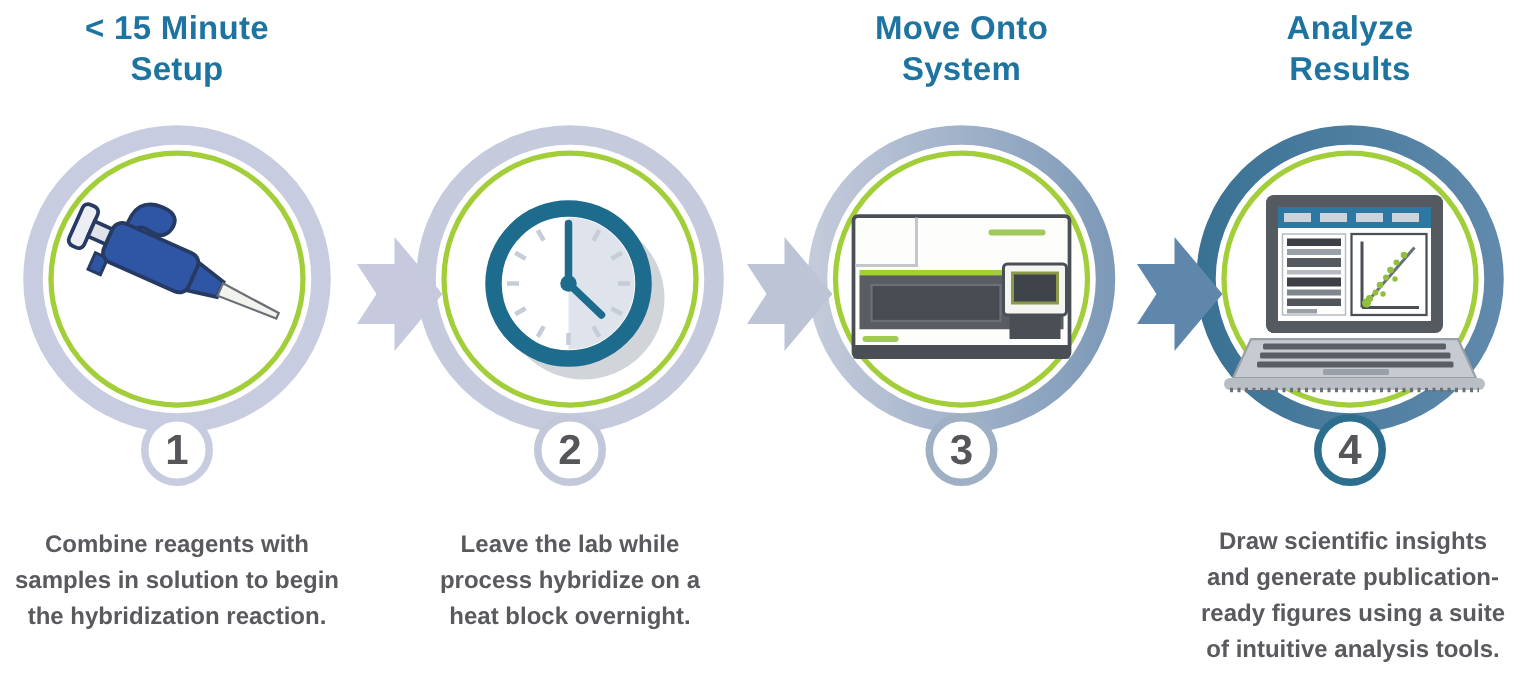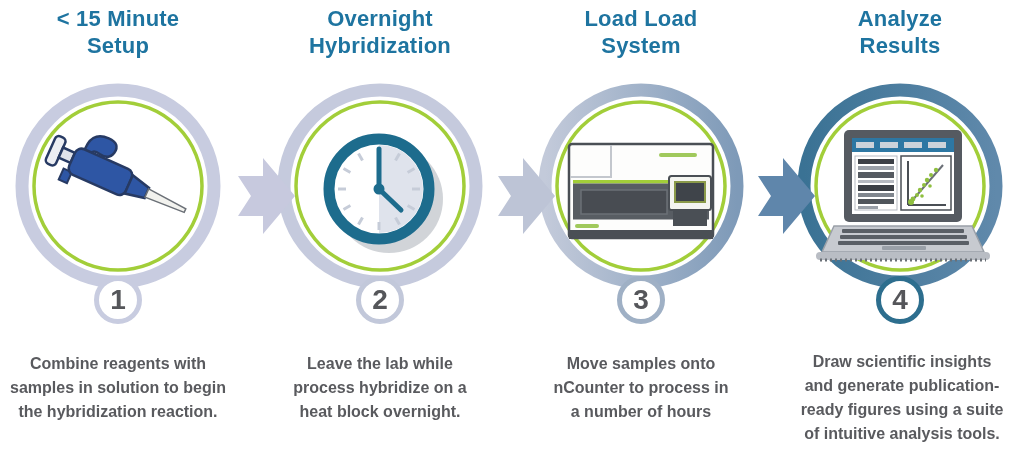--- a/index.html
+++ b/index.html
@@ -80,22 +80,20 @@
   </div>
 
   <div class="step-desc" style="left:-18px">Combine reagents with
 samples in solution to begin
 the hybridization reaction.</div>
 
   <svg class="arrow" style="left:238px" width="58" height="88">
     <polygon points="0,24 25,24 25,6 57,44 25,82 25,64 0,64 13,44" style="fill:var(--arrow-1)"></polygon>
   </svg>
 
-  <div class="step-title" style="left:248px">Overnight
-Hybridization</div>
 
   <svg class="ring-svg" style="left:272px" width="216" height="216">
     <circle cx="108" cy="108" r="96" fill="none" style="stroke:var(--ring-step2)" stroke-width="13"></circle>
     <circle cx="108" cy="108" r="84" fill="none" style="stroke:var(--green-accent)" stroke-width="3.5"></circle>
   </svg>
 
   <div class="icon-wrap" style="left:315px;top:125px">
     <svg width="134" height="134" viewBox="0 0 134 134">
 
       <circle cx="74" cy="74" r="54" fill="#9aa0a9" opacity="0.45"></circle>
@@ -130,21 +128,21 @@
   </div>
 
   <div class="step-desc" style="left:244px">Leave the lab while
 process hybridize on a
 heat block overnight.</div>
 
   <svg class="arrow" style="left:498px" width="58" height="88">
     <polygon points="0,24 25,24 25,6 57,44 25,82 25,64 0,64 13,44" style="fill:var(--arrow-2)"></polygon>
   </svg>
 
-  <div class="step-title" style="left:509px">Load Load
+  <div class="step-title" style="left:509px">Move Onto
 System</div>
 
   <svg class="ring-svg" style="left:533px" width="216" height="216">
     <circle cx="108" cy="108" r="96" fill="none" stroke="url(#grad-ring3)" stroke-width="13"></circle>
     <circle cx="108" cy="108" r="84" fill="none" style="stroke:var(--green-accent)" stroke-width="3.5"></circle>
   </svg>
 
   <div class="icon-wrap" style="left:563px;top:140px">
     <svg width="156" height="108" viewBox="0 0 156 108">
 
@@ -164,23 +162,20 @@
 
       <rect x="6" y="90" width="144" height="9" fill="#4a4f55"></rect>
       <rect x="12" y="84" width="24" height="4" rx="2" fill="#8fbf3f" opacity="0.85"></rect>
     </svg>
   </div>
 
   <div class="badge badge--3" style="left:617px">
     <span>3</span>
   </div>
 
-  <div class="step-desc" style="left:505px">Move samples onto
-nCounter to process in
-a number of hours</div>
 
   <svg class="arrow" style="left:758px" width="58" height="88">
     <polygon points="0,24 25,24 25,6 57,44 25,82 25,64 0,64 13,44" style="fill:var(--arrow-3)"></polygon>
   </svg>
 
   <div class="step-title" style="left:768px">Analyze
 Results</div>
 
   <svg class="ring-svg" style="left:792px" width="216" height="216">
     <circle cx="108" cy="108" r="96" fill="none" stroke="url(#grad-ring4)" stroke-width="13"></circle>

